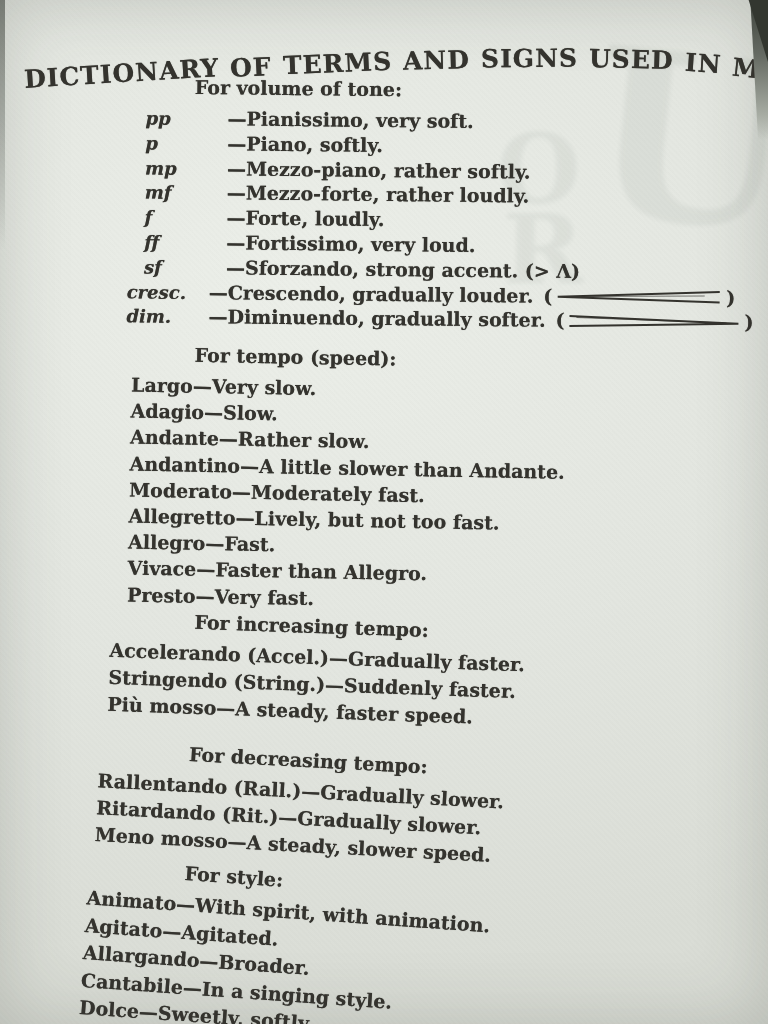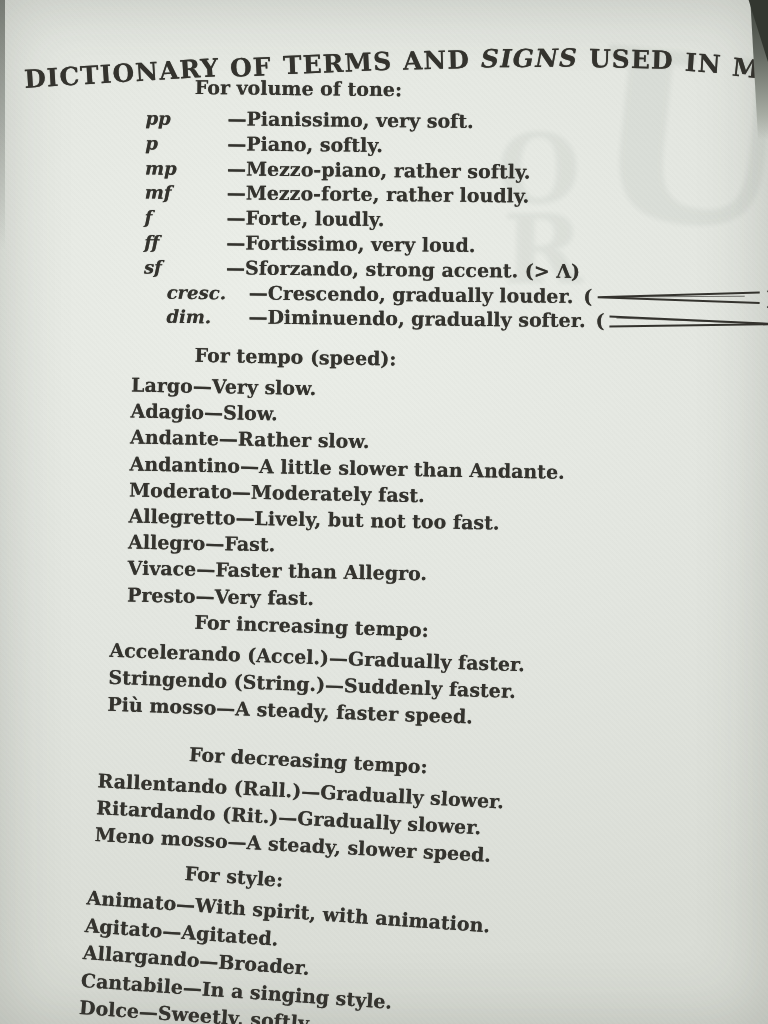--- a/index.html
+++ b/index.html
@@ -29,38 +29,38 @@
   
   .content{position:absolute;inset:0;z-index:2;}
   .ink{color:#34332e;text-shadow:0 0 .7px rgba(45,45,40,.75);}
   .title{position:absolute;top:32px;left:24px;width:740px;white-space:nowrap;
     font-size:25px;font-weight:bold;letter-spacing:1px;}
   .title .tw{display:inline-block;margin-right:11px;}
   .title .tw:nth-child(1){transform:translateY(10px) rotate(-3.5deg);}
   .title .tw:nth-child(2){transform:translateY(4px) rotate(-3deg);}
   .title .tw:nth-child(3){transform:translateY(0px) rotate(-2.5deg);}
   .title .tw:nth-child(4){transform:translateY(-3px) rotate(-1.5deg);}
-  .title .tw:nth-child(5){transform:translateY(-5px) rotate(-.5deg);font-style:italic;}
+  .title .tw:nth-child(5){transform:translateY(-5px) rotate(-.5deg);}
   .title .tw:nth-child(6){transform:translateY(-4px) rotate(1.5deg);}
   .title .tw:nth-child(7){transform:translateY(0px) rotate(3.5deg);}
   .title .tw:nth-child(8){transform:translateY(9px) rotate(6deg);}
   .section{position:absolute;left:0;width:768px;transform-origin:0 0;}
   .sec-volume{top:74px;transform:rotate(.6deg);}
   .sec-tempo{top:340px;transform:rotate(1.1deg);}
   .sec-inc{top:604px;transform:rotate(2deg);}
   .sec-dec{top:733px;transform:rotate(3deg);}
   .sec-style{top:849px;transform:rotate(4deg);}
   .heading{font-size:19px;font-weight:bold;margin:0 0 9px 195px;white-space:nowrap;}
   .sec-dec .heading{margin-left:190px;}
   .sec-style .heading{margin-left:186px;}
   
   .vlist{margin-left:129px;}
   .vrow{display:flex;align-items:baseline;height:24.8px;white-space:nowrap;}
   .vrow .term{min-width:82px;padding-left:17px;font-style:italic;font-weight:bold;font-size:18px;}
-  .vrow.wide .term{padding-left:0;margin-left:40px;}
+  .vrow.wide .term{padding-left:0;}
   .vrow .def{font-size:19px;font-weight:600;}
   .symwrap{display:inline-flex;align-items:center;margin-left:10px;font-size:19px;font-weight:600;}
   .symwrap svg{margin:0 2px;display:block;}
   
   .slist{list-style:none;margin:0;padding:0;font-size:19px;font-weight:600;}
   .slist li{white-space:nowrap;}
   .sec-tempo .slist{margin-left:132px;}  .sec-tempo .slist li{height:26.2px;}
   .sec-inc .slist{margin-left:111px;}    .sec-inc .slist li{height:27px;}
   .sec-dec .slist{margin-left:100px;}    .sec-dec .slist li{height:27px;}
   .sec-style .slist{margin-left:90px;}   .sec-style .slist li{height:27.5px;}

